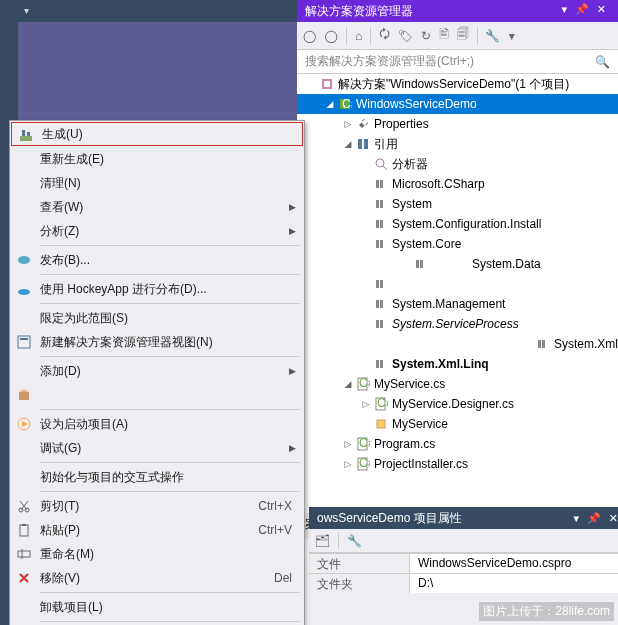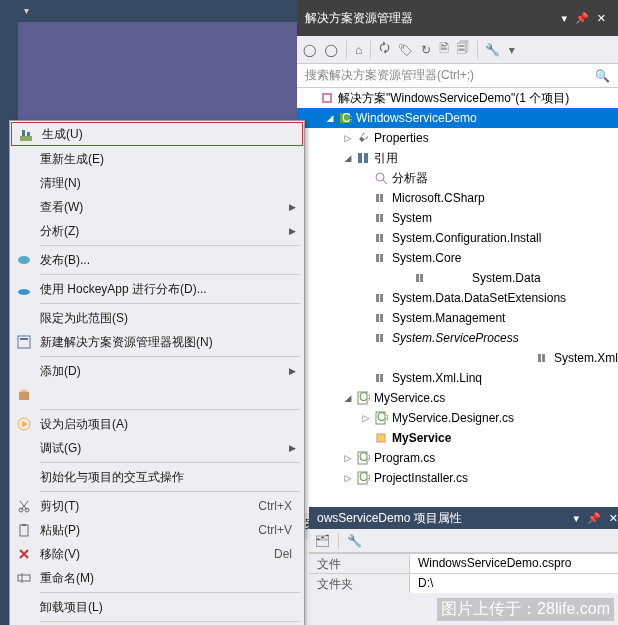--- a/index.html
+++ b/index.html
@@ -11,21 +11,21 @@
 
 .ctx{position:absolute;left:9px;top:120px;width:296px;background:#eeeef2;border:1px solid #9b9b9b;box-shadow:2px 2px 4px rgba(0,0,0,.3);z-index:100}
 .ctx-item{display:flex;align-items:center;height:24px;padding:0 12px 0 30px;position:relative;color:#1a1a1a;cursor:default}
 .ctx-item.hl{border:1px solid #c33;margin:1px}
 .ctx-sep{height:1px;background:#ccc;margin:2px 4px 2px 30px}
 .ctx-ico{position:absolute;left:6px;top:4px;width:16px;height:16px;display:flex;align-items:center;justify-content:center}
 .ctx-arrow{position:absolute;right:8px;top:7px;font-size:9px;color:#555}
 .ctx-short{margin-left:auto;color:#555}
 
 .se-panel{position:absolute;left:297px;top:0;width:321px;height:625px;background:#fff}
-.se-title{height:36px;background:#404040;color:#fff;padding:3px 8px;display:flex;align-items:center}
+.se-title{height:22px;background:#6d28d9;color:#fff;padding:3px 8px;display:flex;}
 .se-title .sp{flex:1}
 .se-pin{color:#fff;font-size:11px;margin:0 4px}
 .se-tb{height:28px;background:#eeeef2;border-bottom:1px solid #ccc;display:flex;align-items:center;padding:0 6px;gap:8px}
 .se-tb span{color:#666;cursor:pointer}
 .se-tb .sep{width:1px;height:18px;background:#ccc}
 .se-search{height:24px;background:#fff;border-bottom:1px solid #ccc;padding:3px 8px;color:#888;display:flex;align-items:center}
 .se-search .sp{flex:1}
 
 .tree{background:#fff;height:432px;overflow:hidden}
 .tn{display:flex;align-items:center;height:20px;white-space:nowrap;cursor:default}
@@ -40,21 +40,21 @@
 
 .prop-panel{position:absolute;left:309px;top:507px;width:321px;height:118px;background:#eeeef2}
 .prop-title{height:22px;background:#364a63;color:#fff;padding:3px 8px;display:flex;align-items:center}
 .prop-title .sp{flex:1}
 .prop-tb{height:24px;border-bottom:1px solid #ccc;display:flex;align-items:center;padding:0 6px;gap:8px;color:#555}
 .prop-tb .sep{width:1px;height:16px;background:#ccc}
 .prop-row{display:flex;height:20px;border-top:1px solid #ccc}
 .prop-row .k{width:100px;padding:2px 8px;color:#555}
 .prop-row .v{flex:1;padding:2px 8px;background:#fff;border-left:1px solid #ccc;overflow:hidden}
 
-.wm{position:absolute;right:4px;bottom:4px;color:#fff;font-size:16px;opacity:.85;background:rgba(0,0,0,.2);padding:1px 4px}
+.wm{position:absolute;right:4px;bottom:4px;color:#fff;font-size:12px;opacity:.85;background:rgba(0,0,0,.2);padding:1px 4px}
 
 svg{display:block}
 </style>
 </head>
 <body>
 
 <div class="left-strip"></div>
 <div class="editor-bg"></div>
 <div class="editor-tab">
   <span class="drop">▾</span>
@@ -165,34 +165,34 @@
           <rect x="3" y="2" width="8" height="11" fill="none" stroke="#6a6a6a"></rect>
           <rect x="5" y="1" width="4" height="2" fill="#6a6a6a"></rect>
         </svg>
       </span>
       <span>粘贴(P)</span>
       <span class="ctx-short">Ctrl+V</span>
     </div>
     <div class="ctx-item">
       <span class="ctx-ico">
         <svg width="14" height="14">
+          <rect x="1" y="4" width="12" height="6" fill="none" stroke="#6a6a6a"></rect>
+          <line x1="5" y1="2" x2="5" y2="12" stroke="#6a6a6a"></line>
+        </svg>
+      </span>
+      <span>重命名(M)</span>
+    </div>
+    <div class="ctx-item">
+      <span class="ctx-ico">
+        <svg width="14" height="14">
           <path d="M3 3 L11 11 M11 3 L3 11" stroke="#c33" stroke-width="2"></path>
         </svg>
       </span>
       <span>移除(V)</span>
       <span class="ctx-short">Del</span>
-    </div>
-    <div class="ctx-item">
-      <span class="ctx-ico">
-        <svg width="14" height="14">
-          <rect x="1" y="4" width="12" height="6" fill="none" stroke="#6a6a6a"></rect>
-          <line x1="5" y1="2" x2="5" y2="12" stroke="#6a6a6a"></line>
-        </svg>
-      </span>
-      <span>重命名(M)</span>
     </div>
     <div class="ctx-sep"></div>
     <div class="ctx-item">
       <span>卸载项目(L)</span>
     </div>
     <div class="ctx-sep"></div>
     <div class="ctx-item"></div>
   </div>
 
 <div class="se-panel">
@@ -324,21 +324,20 @@
         <span>System.Data</span>
       </div>
       <div class="tn" style="padding-left: 62px;">
         <span class="exp"></span>
         <span class="ico">
           <svg width="14" height="14">
             <rect x="2" y="3" width="3" height="8" fill="#888"></rect>
             <rect x="6" y="3" width="3" height="8" fill="#888"></rect>
           </svg>
         </span>
-        <span>System.Data.DataSetExtensions</span>
       </div>
       <div class="tn" style="padding-left: 62px;">
         <span class="exp"></span>
         <span class="ico">
           <svg width="14" height="14">
             <rect x="2" y="3" width="3" height="8" fill="#888"></rect>
             <rect x="6" y="3" width="3" height="8" fill="#888"></rect>
           </svg>
         </span>
         <span>System.Management</span>
@@ -356,21 +355,21 @@
       <div class="tn" style="padding-left: 62px; justify-content: flex-end;">
         <span class="exp"></span>
         <span class="ico">
           <svg width="14" height="14">
             <rect x="2" y="3" width="3" height="8" fill="#888"></rect>
             <rect x="6" y="3" width="3" height="8" fill="#888"></rect>
           </svg>
         </span>
         <span>System.Xml</span>
       </div>
-      <div class="tn" style="padding-left: 62px;">
+      <div class="tn" style="padding-left: 62px; font-weight: bold;">
         <span class="exp"></span>
         <span class="ico">
           <svg width="14" height="14">
             <rect x="2" y="3" width="3" height="8" fill="#888"></rect>
             <rect x="6" y="3" width="3" height="8" fill="#888"></rect>
           </svg>
         </span>
         <span>System.Xml.Linq</span>
       </div>
       <div class="tn" style="padding-left: 44px;">
@@ -386,21 +385,21 @@
       <div class="tn" style="padding-left: 62px;">
         <span class="exp">▷</span>
         <span class="ico">
           <svg width="14" height="14">
             <rect x="2" y="1" width="9" height="12" fill="#fff" stroke="#888"></rect>
             <text x="3" y="10" font-size="7" fill="#6a4">C#</text>
           </svg>
         </span>
         <span>MyService.Designer.cs</span>
       </div>
-      <div class="tn" style="padding-left: 62px; font-weight: bold;">
+      <div class="tn" style="padding-left: 62px;">
         <span class="exp"></span>
         <span class="ico">
           <svg width="14" height="14">
             <rect x="3" y="3" width="8" height="8" fill="#fc6" stroke="#c96"></rect>
           </svg>
         </span>
         <span>MyService</span>
       </div>
       <div class="tn" style="padding-left: 44px;">
         <span class="exp">▷</span>

